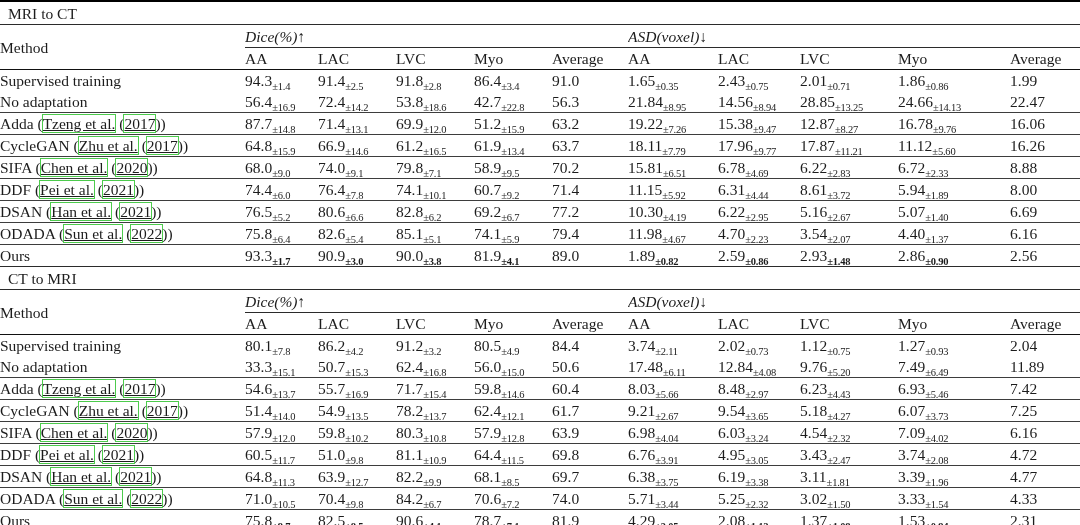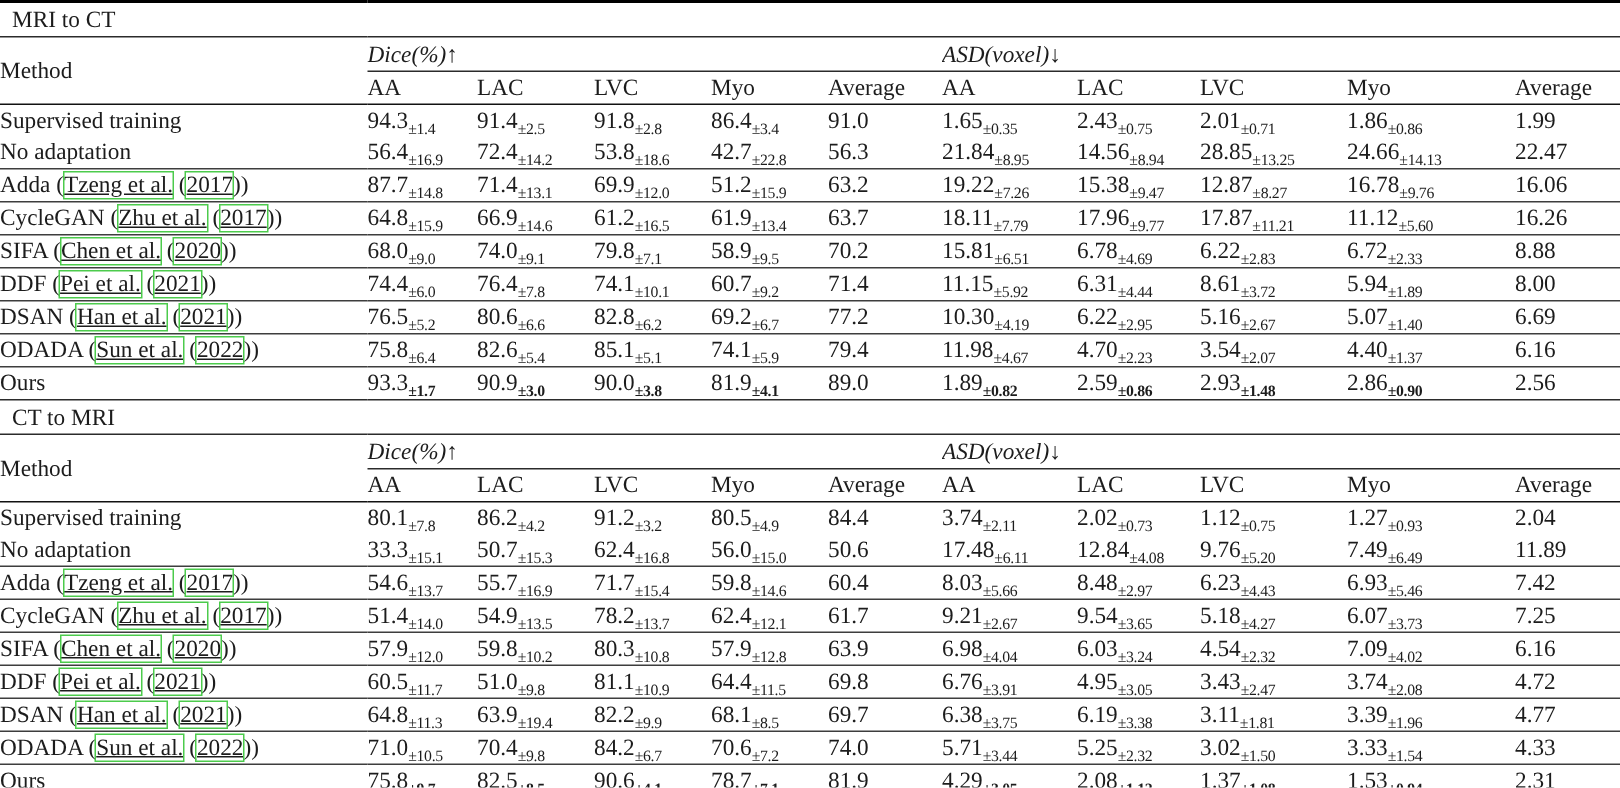--- a/index.html
+++ b/index.html
@@ -297,21 +297,21 @@
           <td class="val"><span>69.8</span></td>
           <td class="val"><span>6.76</span><sub>±3.91</sub></td>
           <td class="val"><span>4.95</span><sub>±3.05</sub></td>
           <td class="val"><span>3.43</span><sub>±2.47</sub></td>
           <td class="val"><span>3.74</span><sub>±2.08</sub></td>
           <td class="val"><span>4.72</span></td>
         </tr>
         <tr class="data sep">
           <td class="method">DSAN (<span class="cite">Han et al.</span> (<span class="cite">2021</span>))</td>
           <td class="val"><span>64.8</span><sub>±11.3</sub></td>
-          <td class="val"><span>63.9</span><sub>±19.4</sub></td>
+          <td class="val"><span>63.9</span><sub>±12.7</sub></td>
           <td class="val"><span>82.2</span><sub>±9.9</sub></td>
           <td class="val"><span>68.1</span><sub>±8.5</sub></td>
           <td class="val"><span>69.7</span></td>
           <td class="val"><span>6.38</span><sub>±3.75</sub></td>
           <td class="val"><span>6.19</span><sub>±3.38</sub></td>
           <td class="val"><span>3.11</span><sub>±1.81</sub></td>
           <td class="val"><span>3.39</span><sub>±1.96</sub></td>
           <td class="val"><span>4.77</span></td>
         </tr>
         <tr class="data sep">

